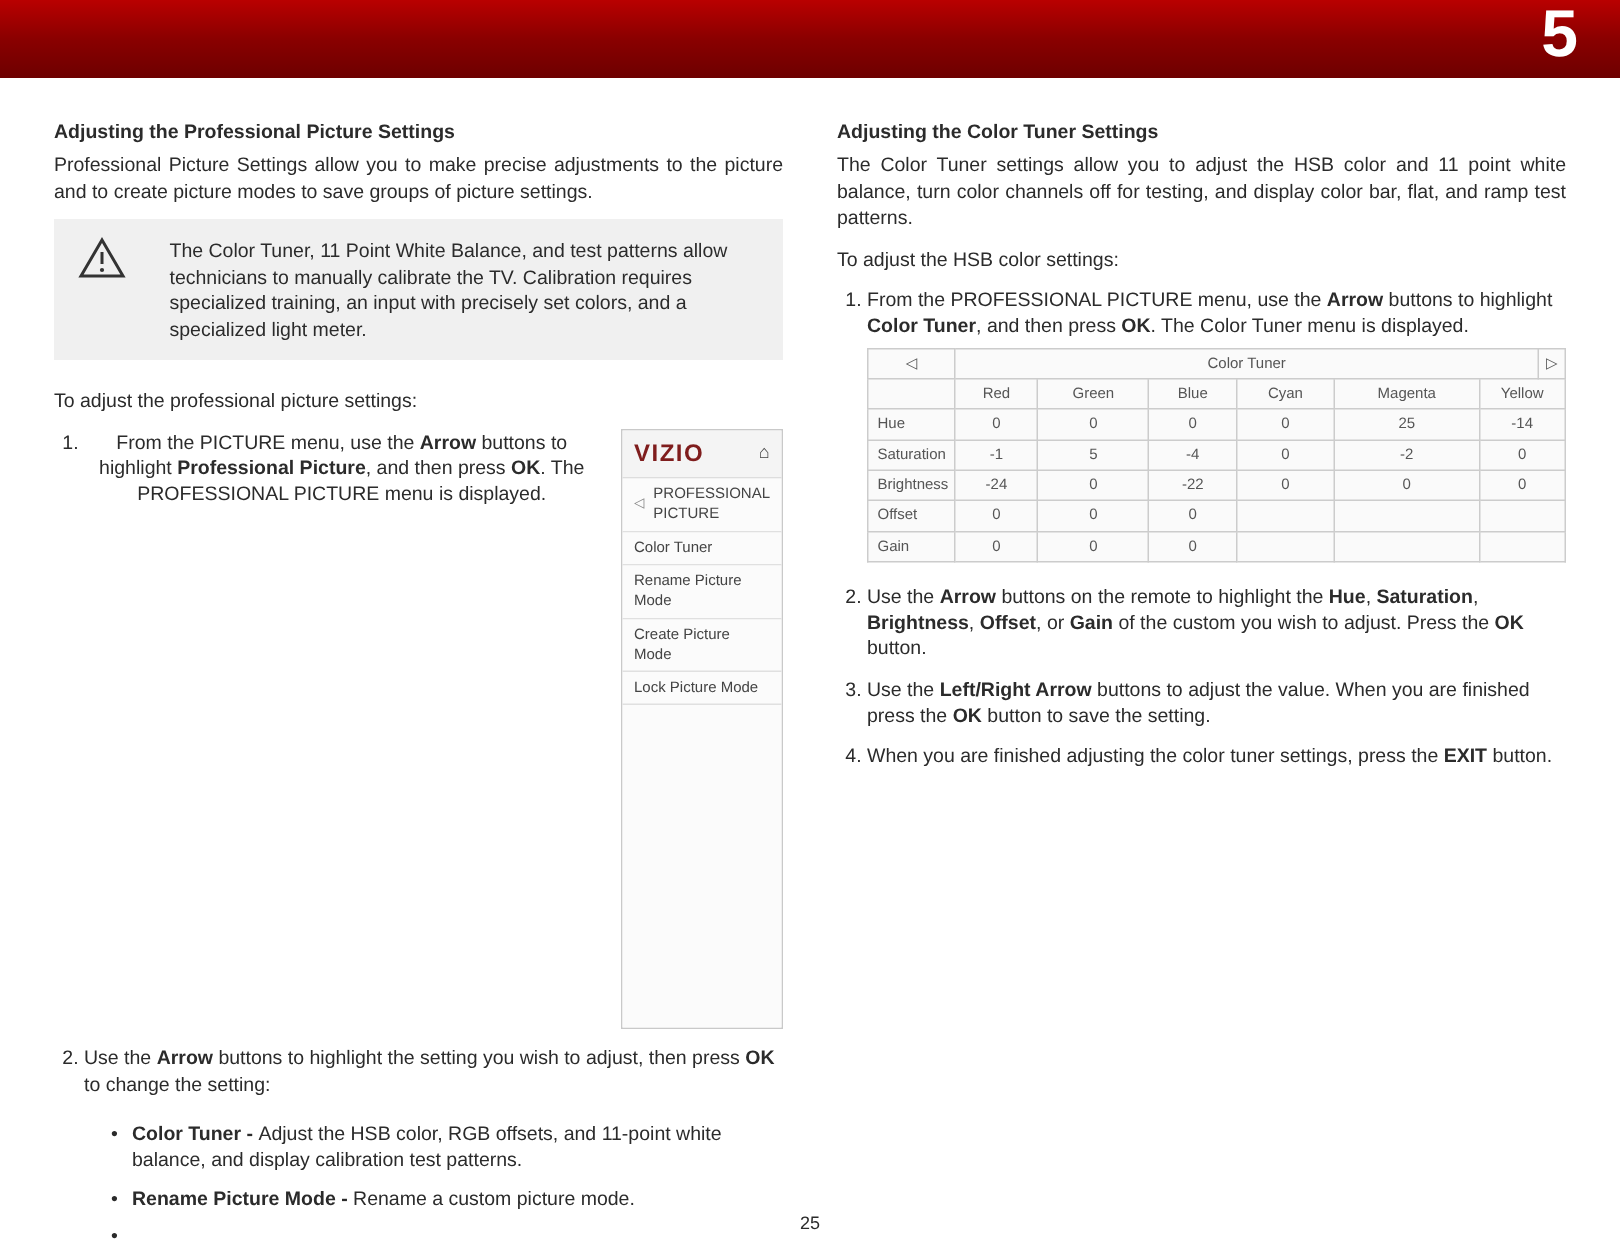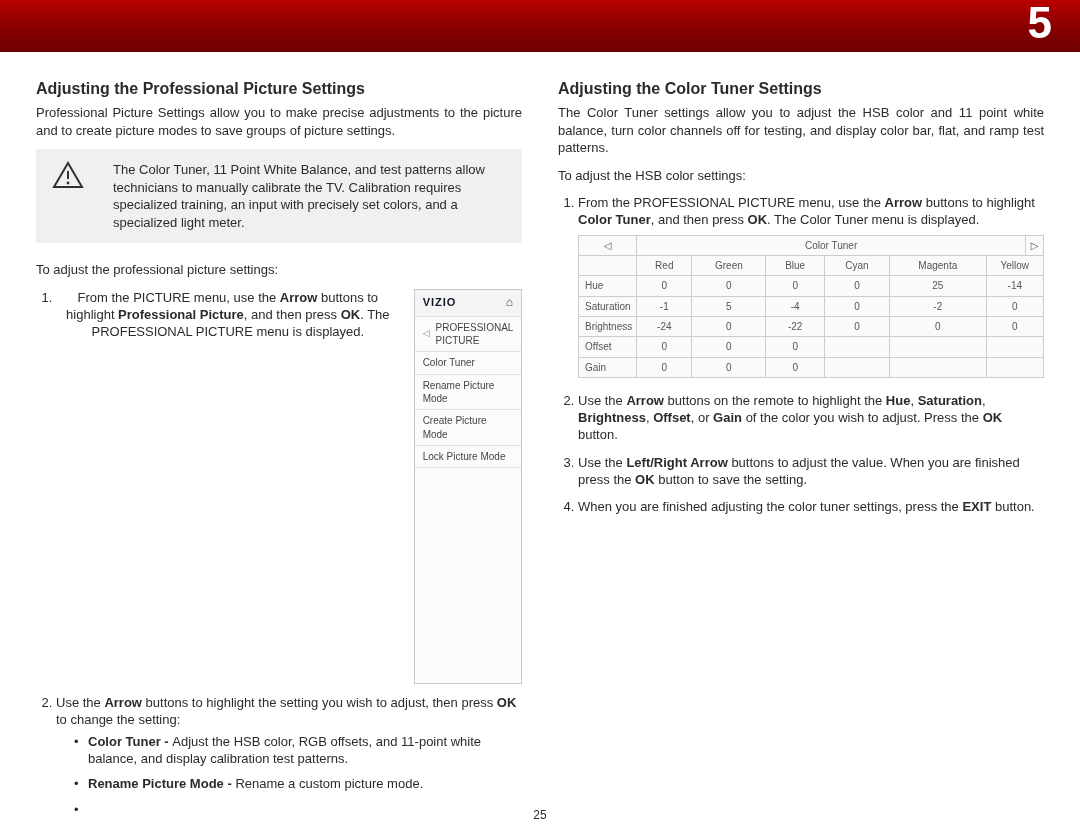--- a/index.html
+++ b/index.html
@@ -2,37 +2,37 @@
 <html><head>
 <meta charset="utf-8">
 <style>
   * { box-sizing: border-box; }
   html, body { margin:0; padding:0; font-family: Helvetica, Arial, sans-serif; font-size: 13px; color:#2b2b2b; }
   .page { width:1080px; height:834px; background:#fff; position:relative; }
   .band { height:52px; background:linear-gradient(#b90000,#8a0000,#6d0000); position:relative; }
   .band .chap { position:absolute; right:28px; top:-2px; color:#fff; font-size:44px; font-weight:700; }
   .content { padding: 28px 36px 0 36px; display:flex; gap:36px; }
   .col { width: 488px; }
-  h3 { font-size:16px; font-weight:700; margin:0 0 6px 0; }
+  h3 { font-size:13px; font-weight:700; margin:0 0 6px 0; }
   p { margin:0 0 10px 0; line-height:1.35; }
   .justify { text-align:justify; text-justify:inter-word; }
   .notice { background:#f0f0f0; padding:12px 14px 12px 16px; display:flex; align-items:flex-start; gap:29px; margin:10px 0 18px 0; }
   .notice .tri { width:32px; flex:0 0 32px; }
   .notice .tri svg { width:32px; height:28px; }
   .notice-text { line-height:1.35; }
   ol { margin:4px 0 0 2px; padding-left:18px; }
   ol > li { margin-bottom:10px; line-height:1.33; }
-  ul.bullets { list-style: none; padding-left: 14px; margin:4px 0 0 6px; }
+  ul.bullets { list-style: none; padding-left: 14px; margin:16px 0 0 6px; }
   ul.bullets > li { position:relative; padding-left:12px; margin-bottom:8px; line-height:1.33; }
   ul.bullets > li::before { content:"•"; position:absolute; left:-2px; top:0; }
   .li-wrap { display:flex; gap:14px; align-items:flex-start; }
   .li-text { flex:1 1 auto;text-align:center; }
   .menu-panel { width:196px; border:1px solid #c9c9c9; background:#f7f7f7; font-size:10px; color:#444; }
   .menu-panel .hdr { display:flex; align-items:center; justify-content:space-between; padding:5px 8px; border-bottom:1px solid #ddd; background:#f4f4f4; }
-  .menu-panel .logo { font-weight:700; letter-spacing:1px; font-size:11px; color:#0f172a; }
+  .menu-panel .logo { font-weight:700; letter-spacing:1px; font-size:16px; color:#7f1d1d; }
   .menu-panel .home { font-size:12px; }
   .menu-panel .title-row { padding:4px 8px; border-bottom:1px solid #e0e0e0; background:#fbfbfb; display:flex; align-items:center; gap:6px; }
   .menu-panel .title-row .tri-left { font-size:9px; color:#888; }
   .menu-panel .mrow { padding:4px 8px; border-bottom:1px solid #e0e0e0; background:#fbfbfb; }
   .menu-panel .blank { height:215px; background:#fbfbfb; }
   .ct-table { border-collapse:collapse; width:100%; font-size:10px; color:#555; margin: 6px 0 14px 0; }
   .ct-table td, .ct-table th { border:1px solid #ccc; padding:3px 4px; text-align:center; background:#fafafa; }
   .ct-table th { font-weight:400; }
   .ct-table .lbl { text-align:left; padding-left:6px; }
   .ct-head { background:#f3f3f3; }
@@ -167,21 +167,21 @@
               <td>0</td>
               <td>0</td>
               <td></td>
               <td></td>
               <td colspan="2"></td>
             </tr>
           </tbody>
             </table>
         </li>
         <li>
-          <span>Use the </span><b>Arrow</b><span> buttons on the remote to highlight the </span><b>Hue</b><span>, </span><b>Saturation</b><span>, </span><b>Brightness</b><span>, </span><b>Offset</b><span>, or </span><b>Gain</b><span> of the color you wish to adjust. Press the </span><b>OK</b><span>  button.</span>
+          <span>Use the </span><b>Arrow</b><span> buttons on the remote to highlight the </span><b>Hue</b><span>, </span><b>Saturation</b><span>, </span><b>Brightness</b><span>, </span><b>Offset</b><span>, or </span><b>Gain</b><span> of the custom you wish to adjust. Press the </span><b>OK</b><span>  button.</span>
         </li>
         <li>
           <span>Use the </span><b>Left/Right Arrow</b><span> buttons to adjust the value. When you are finished press the </span><b>OK</b><span> button to save the setting.</span>
         </li>
         <li>
           <span>When you are finished adjusting the color tuner settings, press the </span><b>EXIT</b><span> button.</span>
         </li>
       </ol>
     </div>
   </div>

